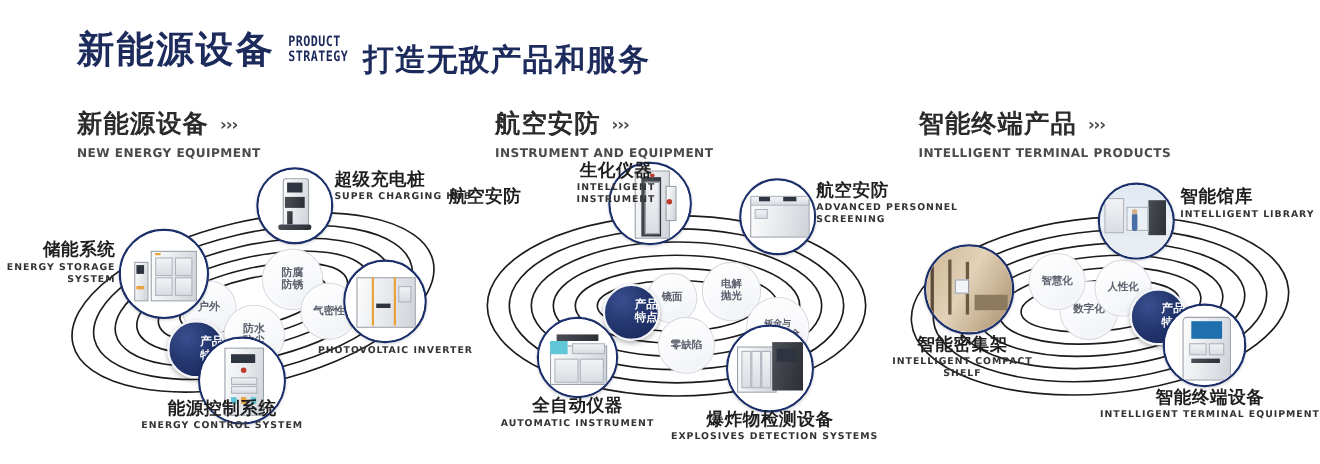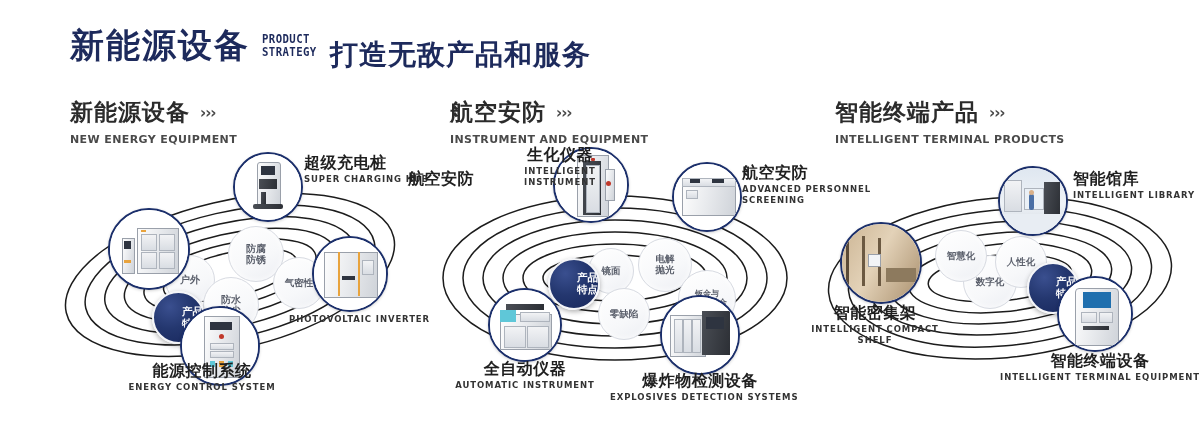--- a/index.html
+++ b/index.html
@@ -143,21 +143,21 @@
         <ellipse cx="190" cy="125" rx="128" ry="52" transform="rotate(-13 190 125)"></ellipse>
         <ellipse cx="190" cy="125" rx="108" ry="41" transform="rotate(-13 190 125)"></ellipse>
         <ellipse cx="190" cy="125" rx="88" ry="31" transform="rotate(-13 190 125)"></ellipse>
         <ellipse cx="190" cy="125" rx="68" ry="22" transform="rotate(-13 190 125)"></ellipse>
       </g>
     </svg>
 
     <div class="feat" style="left:125px;top:105px;width:48px;height:48px;font-size:10px;">
       <span>户外</span>
     </div>
-    <div class="feat" style="left:188px;top:76px;width:54px;height:54px;font-size:10px;">
+    <div class="feat" style="left:198px;top:76px;width:54px;height:54px;font-size:10px;">
       <div>
         <span>防腐</span>
         <span>防锈</span>
       </div>
     </div>
     <div class="feat" style="left:233px;top:107px;width:50px;height:50px;font-size:9.5px;">
       <span>气密性</span>
     </div>
     <div class="feat" style="left:163px;top:127px;width:54px;height:54px;font-size:10px;">
       <div>
@@ -176,20 +176,27 @@
       <div class="ph" style="background:#fff;">
         <div class="dev cab" style="left:27px;top:18px;width:40px;height:44px;"></div>
         <div class="pnl" style="left:31px;top:24px;width:14px;height:15px;"></div>
         <div class="pnl" style="left:49px;top:24px;width:14px;height:15px;"></div>
         <div class="pnl" style="left:31px;top:42px;width:14px;height:15px;"></div>
         <div class="pnl" style="left:49px;top:42px;width:14px;height:15px;"></div>
         <div class="amber" style="left:31px;top:20px;width:5px;height:2px;"></div>
         <div class="dev cab" style="left:12px;top:28px;width:11px;height:34px;"></div>
         <div class="scr" style="left:14px;top:31px;width:7px;height:8px;"></div>
         <div class="amber" style="left:14px;top:50px;width:7px;height:3px;"></div>
+      </div>
+    </div>
+    <div class="nlabel r" style="left:-35px;top:68px;width:100px;">
+      <div class="cn">储能系统</div>
+      <div class="en">
+        <div>ENERGY STORAGE</div>
+        <div>SYSTEM</div>
       </div>
     </div>
 
     <div class="node" style="left:193px;top:2px;width:66px;height:66px;">
       <div class="ph" style="background:#fff;">
         <div class="dev cab" style="left:22px;top:8px;width:22px;height:42px;border-radius:3px 3px 0 0;"></div>
         <div class="scr" style="left:26px;top:12px;width:14px;height:9px;"></div>
         <div class="dk" style="left:24px;top:25px;width:18px;height:10px;"></div>
         <div class="dk" style="left:26px;top:38px;width:5px;height:12px;"></div>
         <div class="dk" style="left:18px;top:50px;width:30px;height:5px;border-radius:2px;"></div>

